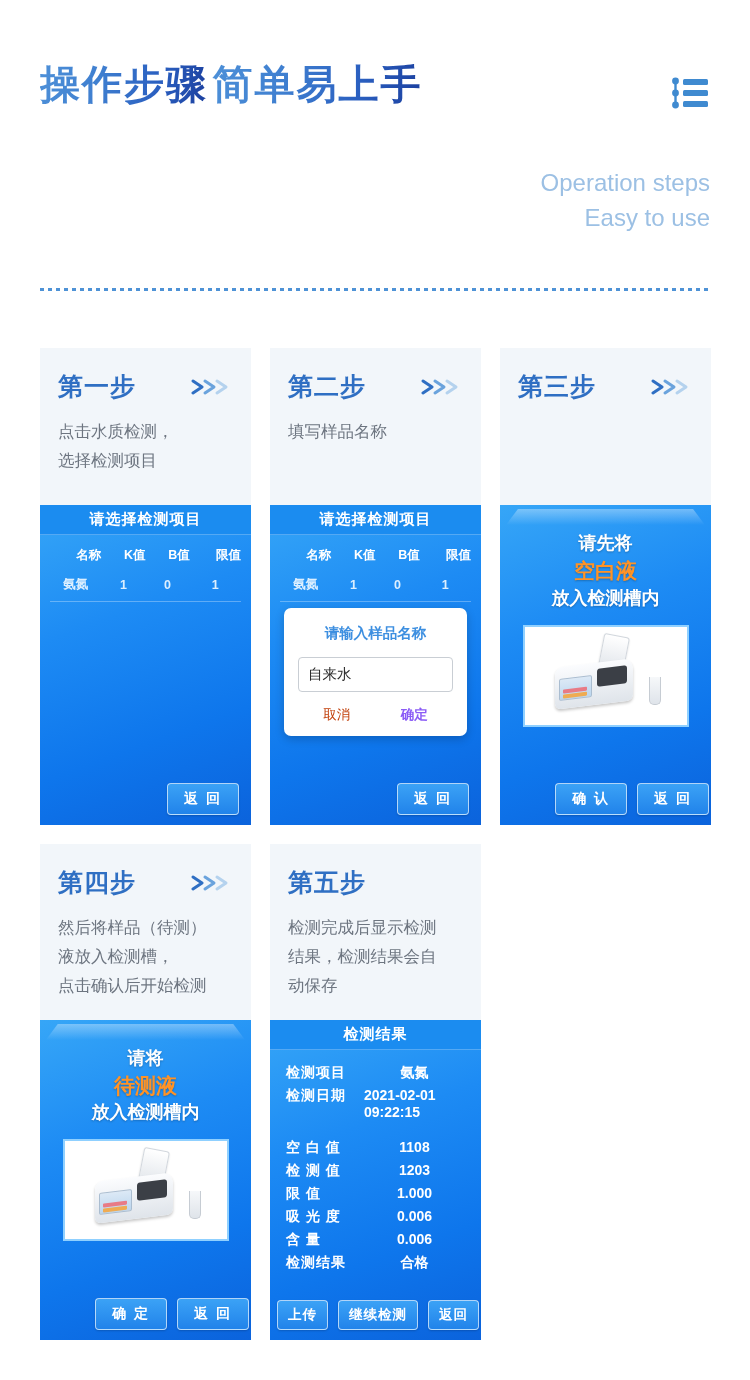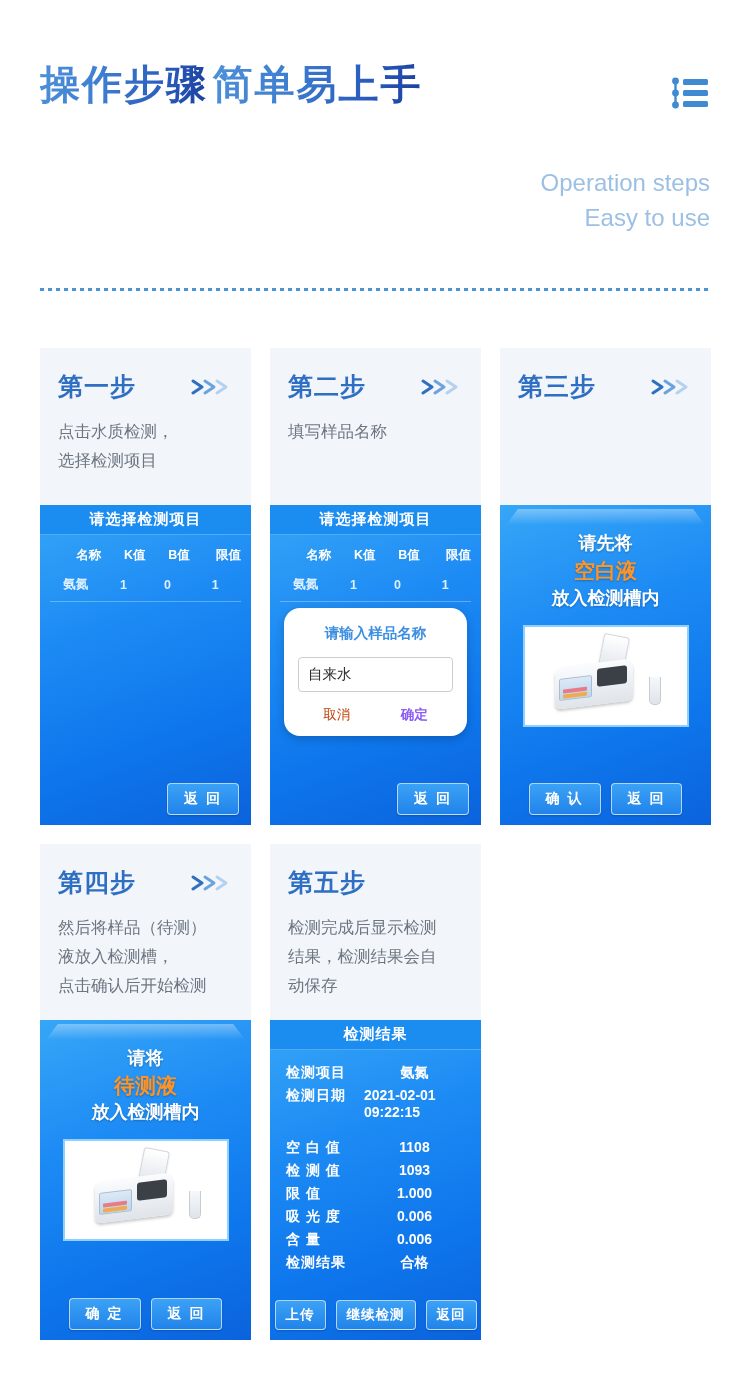--- a/index.html
+++ b/index.html
@@ -89,36 +89,36 @@
   }
   table.scr-table th { color:#ffffff;text-align:right; }
   table.scr-table td { color:#dcefff; }
   .tbl-wrap { padding:0 10px; }
   .tbl-rule { height:1px; background:rgba(255,255,255,.3); margin:2px 10px 0 10px; }
 
   .scr-bottom {
     position:absolute; left:0; right:0; bottom:10px;
     display:flex; justify-content:flex-end; gap:10px; padding:0 12px;
   }
-  .scr-bottom.spread { justify-content:center; padding:0 2px; }
+  .scr-bottom.spread { justify-content:flex-end; padding:0 2px; }
   .btn {
     background:linear-gradient(180deg,#3ba2f6 0%,#2183ea 100%);
     border:1px solid rgba(255,255,255,.65);
     border-radius:4px;
     color:#fff; font-size:14px; font-weight:bold;
     padding:6px 16px; letter-spacing:2px;
     box-shadow:0 1px 2px rgba(0,0,0,.18);
     white-space:nowrap;
   }
   .btn.sm { padding:5px 10px; font-size:13.5px; letter-spacing:1px; }
 
   
   .dialog {
     position:absolute; left:14px; right:14px; top:103px;
-    background:#ffffff; border-radius:16px;
+    background:#ffffff; border-radius:7px;
     padding:16px 14px 12px 14px;
     box-shadow:0 3px 10px rgba(0,0,0,.2);
   }
   .dlg-title { text-align:center; font-size:14.5px; font-weight:bold; color:#3d8fe0; margin-bottom:14px; }
   .dlg-input {
     border:1px solid #c9ced4; border-radius:4px; background:#fff;
     font-size:14.5px; color:#2b2b2b; padding:7px 9px; margin-bottom:14px;
   }
   .dlg-actions { display:flex; justify-content:space-around; align-items:center; }
   .dlg-cancel { font-size:13.5px; color:#c2410c; }
@@ -430,21 +430,21 @@
               <div>09:22:15</div>
             </div>
           </div>
           <div class="res-gap"></div>
           <div class="res-row">
             <div class="res-k">空 白 值</div>
             <div class="res-v">1108</div>
           </div>
           <div class="res-row">
             <div class="res-k">检 测 值</div>
-            <div class="res-v">1093</div>
+            <div class="res-v">1203</div>
           </div>
           <div class="res-row">
             <div class="res-k">限    值</div>
             <div class="res-v">1.000</div>
           </div>
           <div class="res-row">
             <div class="res-k">吸 光 度</div>
             <div class="res-v">0.006</div>
           </div>
           <div class="res-row">

